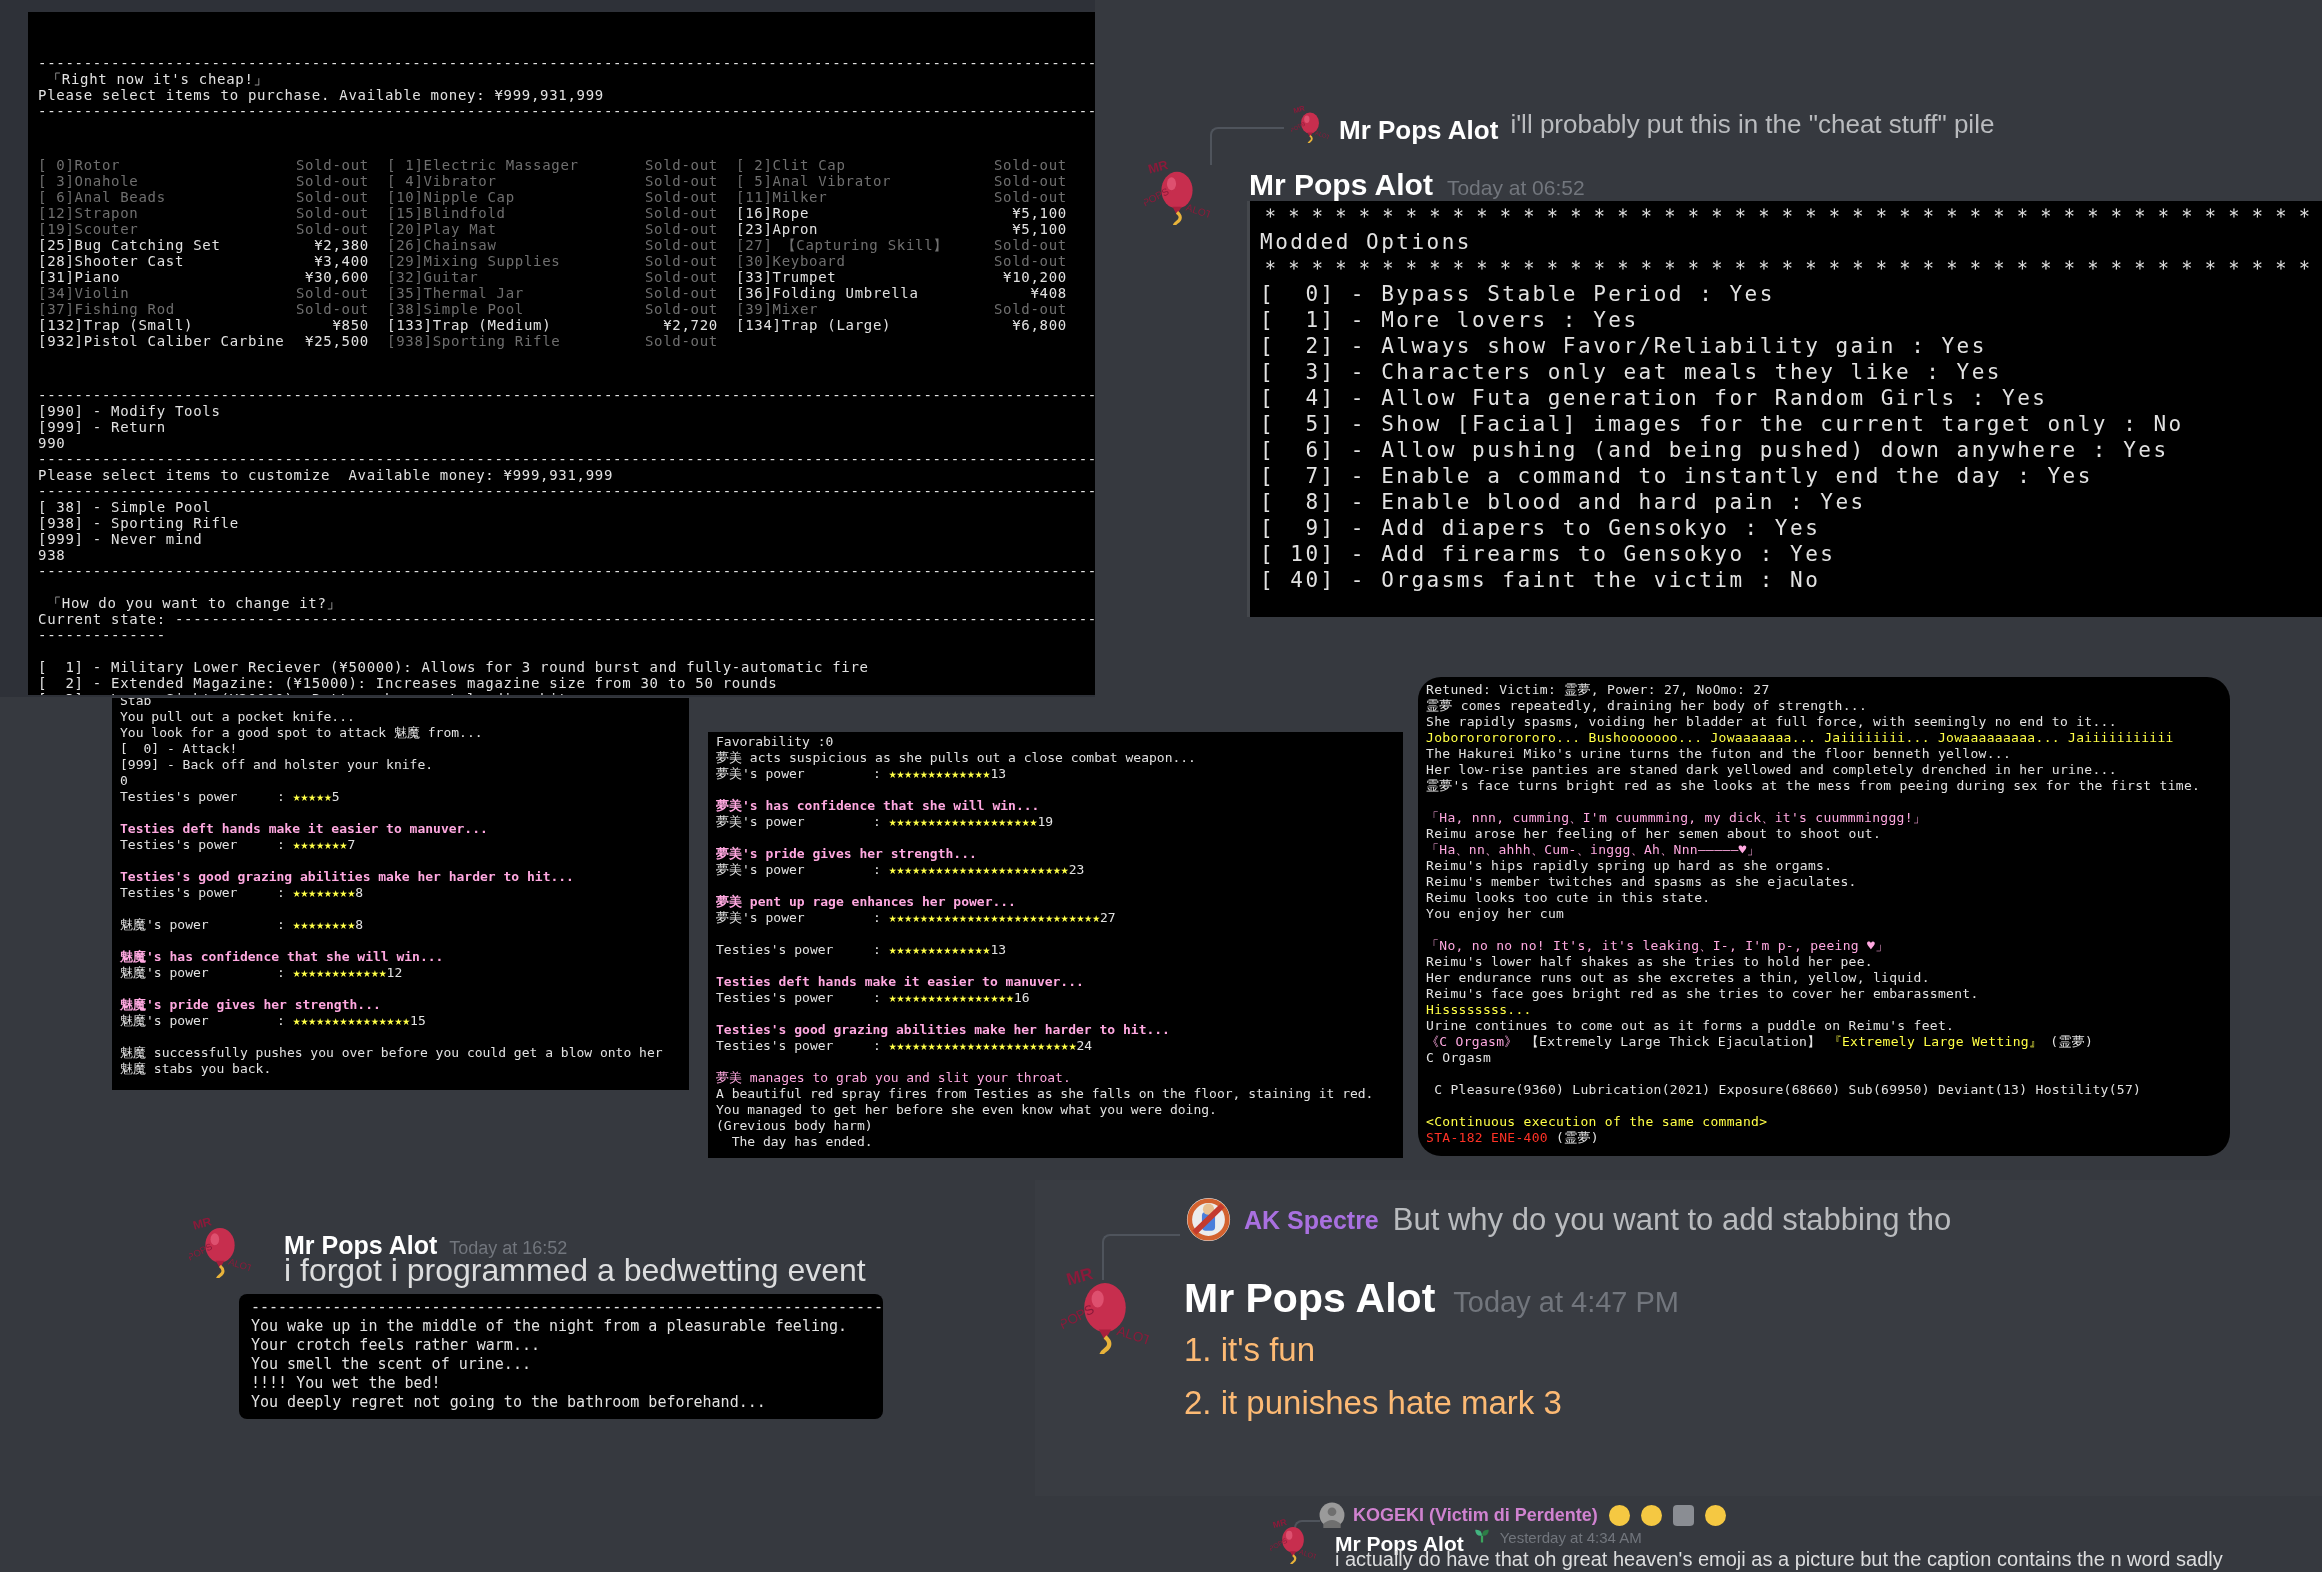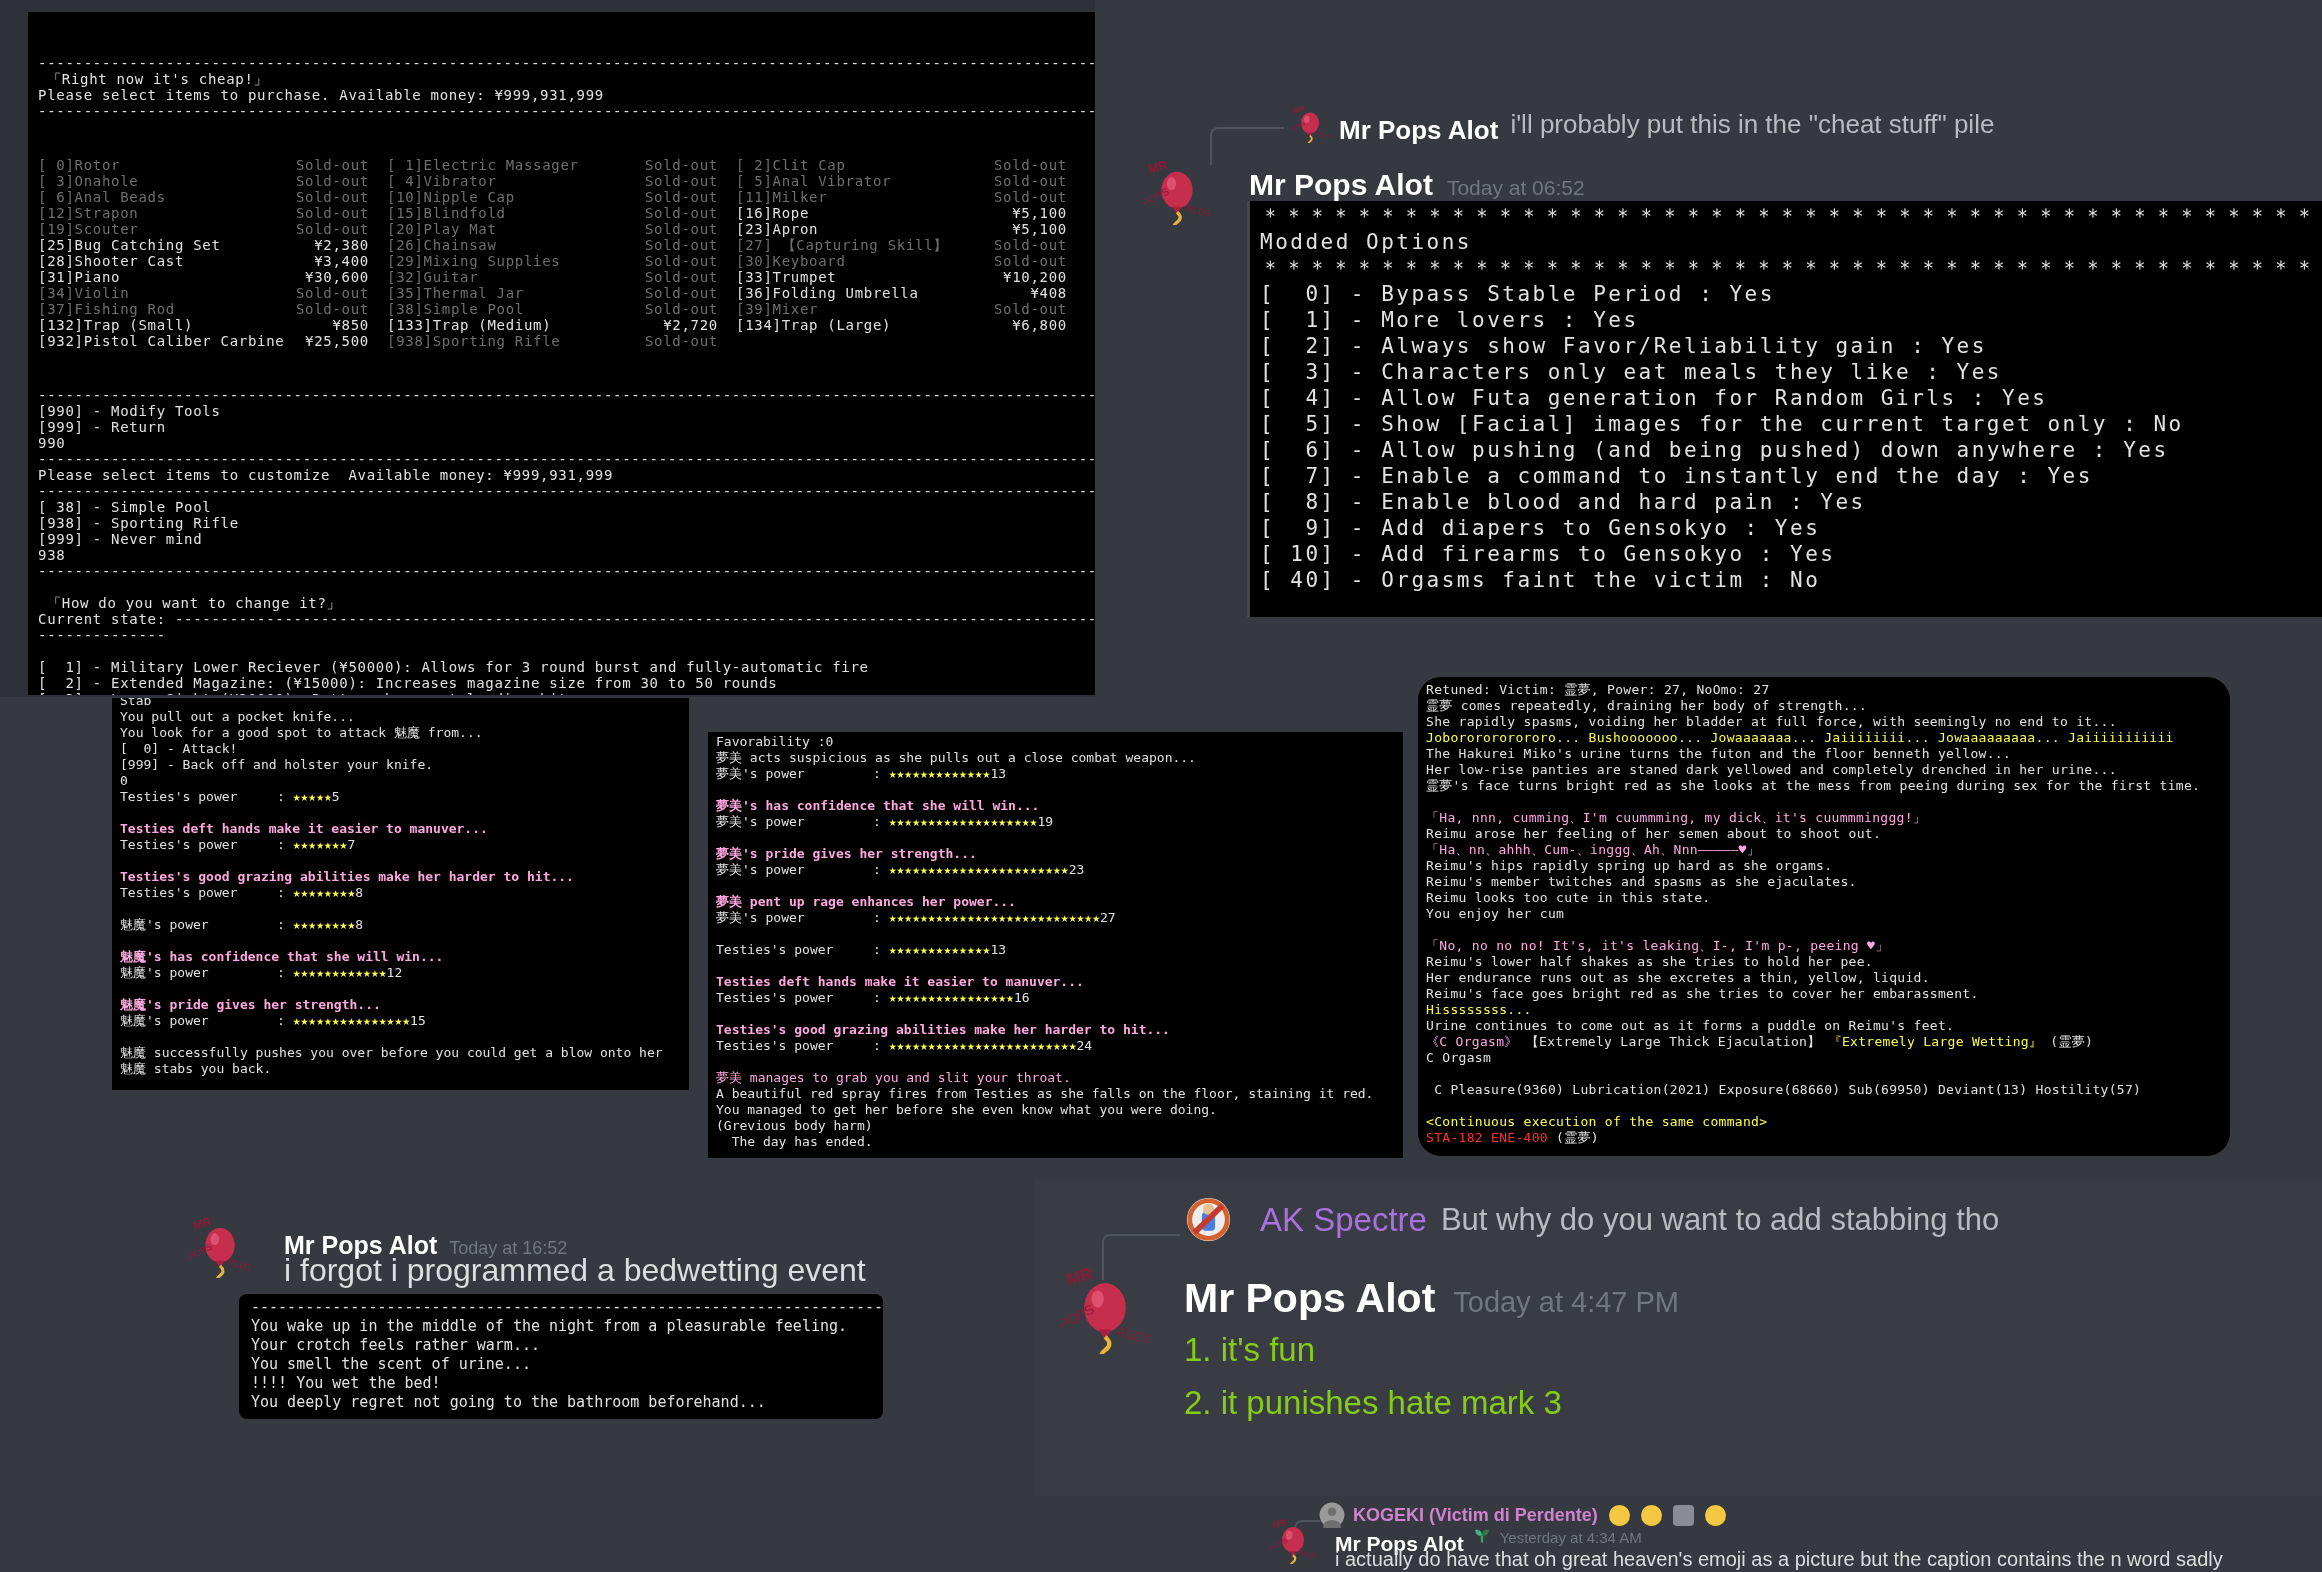--- a/index.html
+++ b/index.html
@@ -29,21 +29,21 @@
   .panel-br{position:absolute;left:1035px;top:1180px;width:1288px;height:316px;background:#393c42;}
   .spine{position:absolute;border-left:2px solid #4f545c;border-top:2px solid #4f545c;border-top-left-radius:8px;}
   .dname{font-weight:bold;color:#ffffff;margin-top:13px;}
   .dts{color:#72767d;}
   .dmsg{color:#dcddde;}
   .replytxt{color:#b9bbbe;}
   .row{position:absolute;display:flex;align-items:baseline;white-space:nowrap;}
   .avatar{position:absolute;}
   .emoji-badge{display:inline-block;width:21px;height:21px;border-radius:50%;background:#f5c842;margin-left:3px;vertical-align:-4px;}
   .emoji-img{border-radius:4px;background:#8a8d93;}
-  .br-line{height:53px;line-height:53px;font-size:33px;color:#84cc16;}
+  .br-line{height:53px;line-height:53px;font-size:33px;color:#fdba74;}
 </style>
 </head>
 <body>
 
 <div class="canvas">
 
   <div class="term1-frame"></div>
   <div class="term" id="term-shop">
     <div><div class="tl w dashline">----------------------------------------------------------------------------------------------------------------------------------------------------------------------------------------------------------------------------</div><div class="tl w"> 「Right now it's cheap!」</div><div class="tl w">Please select items to purchase. Available money: ¥999,931,999</div><div class="tl w dashline">----------------------------------------------------------------------------------------------------------------------------------------------------------------------------------------------------------------------------</div></div>
     <div><div class="srow"><div class="scell"><span class="d">[ 0]Rotor</span><span class="d">Sold-out</span></div><div class="scell"><span class="d">[ 1]Electric Massager</span><span class="d">Sold-out</span></div><div class="scell"><span class="d">[ 2]Clit Cap</span><span class="d">Sold-out</span></div></div><div class="srow"><div class="scell"><span class="d">[ 3]Onahole</span><span class="d">Sold-out</span></div><div class="scell"><span class="d">[ 4]Vibrator</span><span class="d">Sold-out</span></div><div class="scell"><span class="d">[ 5]Anal Vibrator</span><span class="d">Sold-out</span></div></div><div class="srow"><div class="scell"><span class="d">[ 6]Anal Beads</span><span class="d">Sold-out</span></div><div class="scell"><span class="d">[10]Nipple Cap</span><span class="d">Sold-out</span></div><div class="scell"><span class="d">[11]Milker</span><span class="d">Sold-out</span></div></div><div class="srow"><div class="scell"><span class="d">[12]Strapon</span><span class="d">Sold-out</span></div><div class="scell"><span class="d">[15]Blindfold</span><span class="d">Sold-out</span></div><div class="scell"><span class="w">[16]Rope</span><span class="w">¥5,100</span></div></div><div class="srow"><div class="scell"><span class="d">[19]Scouter</span><span class="d">Sold-out</span></div><div class="scell"><span class="d">[20]Play Mat</span><span class="d">Sold-out</span></div><div class="scell"><span class="w">[23]Apron</span><span class="w">¥5,100</span></div></div><div class="srow"><div class="scell"><span class="w">[25]Bug Catching Set</span><span class="w">¥2,380</span></div><div class="scell"><span class="d">[26]Chainsaw</span><span class="d">Sold-out</span></div><div class="scell"><span class="d">[27] 【Capturing Skill】</span><span class="d">Sold-out</span></div></div><div class="srow"><div class="scell"><span class="w">[28]Shooter Cast</span><span class="w">¥3,400</span></div><div class="scell"><span class="d">[29]Mixing Supplies</span><span class="d">Sold-out</span></div><div class="scell"><span class="d">[30]Keyboard</span><span class="d">Sold-out</span></div></div><div class="srow"><div class="scell"><span class="w">[31]Piano</span><span class="w">¥30,600</span></div><div class="scell"><span class="d">[32]Guitar</span><span class="d">Sold-out</span></div><div class="scell"><span class="w">[33]Trumpet</span><span class="w">¥10,200</span></div></div><div class="srow"><div class="scell"><span class="d">[34]Violin</span><span class="d">Sold-out</span></div><div class="scell"><span class="d">[35]Thermal Jar</span><span class="d">Sold-out</span></div><div class="scell"><span class="w">[36]Folding Umbrella</span><span class="w">¥408</span></div></div><div class="srow"><div class="scell"><span class="d">[37]Fishing Rod</span><span class="d">Sold-out</span></div><div class="scell"><span class="d">[38]Simple Pool</span><span class="d">Sold-out</span></div><div class="scell"><span class="d">[39]Mixer</span><span class="d">Sold-out</span></div></div><div class="srow"><div class="scell"><span class="w">[132]Trap (Small)</span><span class="w">¥850</span></div><div class="scell"><span class="w">[133]Trap (Medium)</span><span class="w">¥2,720</span></div><div class="scell"><span class="w">[134]Trap (Large)</span><span class="w">¥6,800</span></div></div><div class="srow"><div class="scell"><span class="w">[932]Pistol Caliber Carbine</span><span class="w">¥25,500</span></div><div class="scell"><span class="d">[938]Sporting Rifle</span><span class="d">Sold-out</span></div><div class="scell"><span class="w"></span><span class="w"></span></div></div></div>
@@ -110,21 +110,21 @@
   <div class="avatar" style="left:1186px;top:1197px;">
     <svg width="45" height="45" viewBox="0 0 48 48">
       <circle cx="24" cy="24" r="23" fill="#ececec"></circle>
       <rect x="17" y="16" width="14" height="20" rx="4" fill="#4a7edb"></rect>
       <circle cx="24" cy="13" r="6" fill="#e8c090"></circle>
       <circle cx="24" cy="24" r="20" fill="none" stroke="#d3622f" stroke-width="5"></circle>
       <line x1="9" y1="38" x2="39" y2="9" stroke="#c43a2e" stroke-width="6"></line>
     </svg>
   </div>
   <div class="row" style="left:1244px;top:1197px;height:46px;align-items:center;gap:14px;">
-    <span style="font-size:33px;font-weight:normal;color:#a970e0;margin-left:16px;">AK Spectre</span>
+    <span style="font-size:25px;font-weight:bold;color:#a970e0;">AK Spectre</span>
     <span class="replytxt" style="font-size:31px;">But why do you want to add stabbing tho</span>
   </div>
   <div class="avatar" style="left:1061px;top:1266px;">
     <svg width="88" height="88" viewBox="0 0 72 72">
       <text x="6" y="16" font-size="14" fill="#8b1a3a" font-weight="bold" transform="rotate(-15 6 16)">MR</text>
       <ellipse cx="36" cy="34" rx="17" ry="20" fill="#c72e4e"></ellipse>
       <ellipse cx="30" cy="27" rx="5" ry="7" fill="#e8607e" opacity="0.7"></ellipse>
       <polygon points="31,52 41,52 36,61" fill="#a91f3d"></polygon>
       <path d="M36 58 q 7 6 0 11 q -7 5 3 9" stroke="#e8b33a" stroke-width="3.5" fill="none"></path>
       <text x="1" y="52" font-size="11" fill="#8b1a3a" transform="rotate(-28 1 52)">POPS</text>

